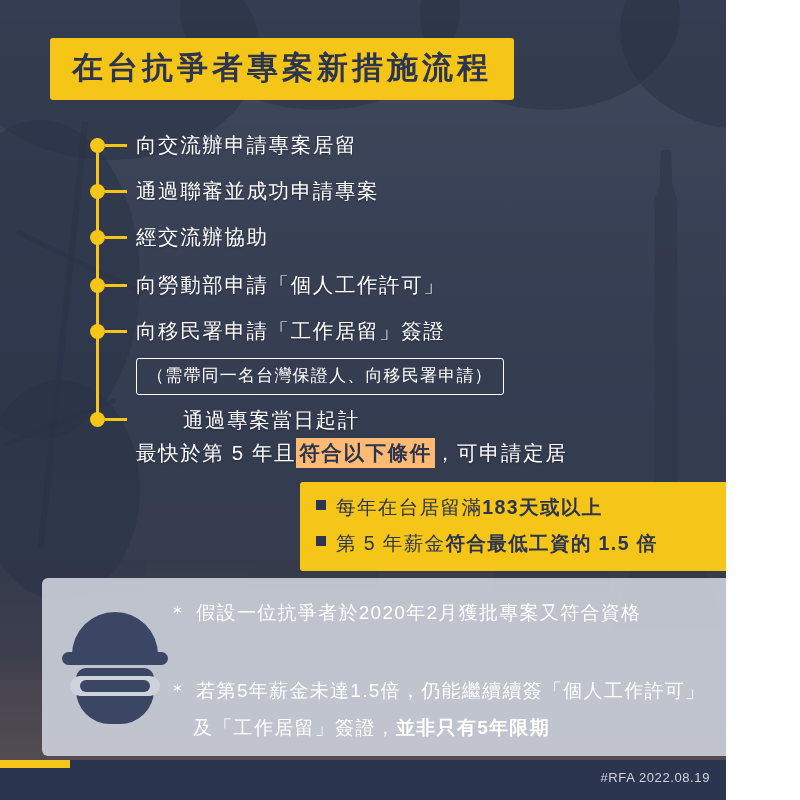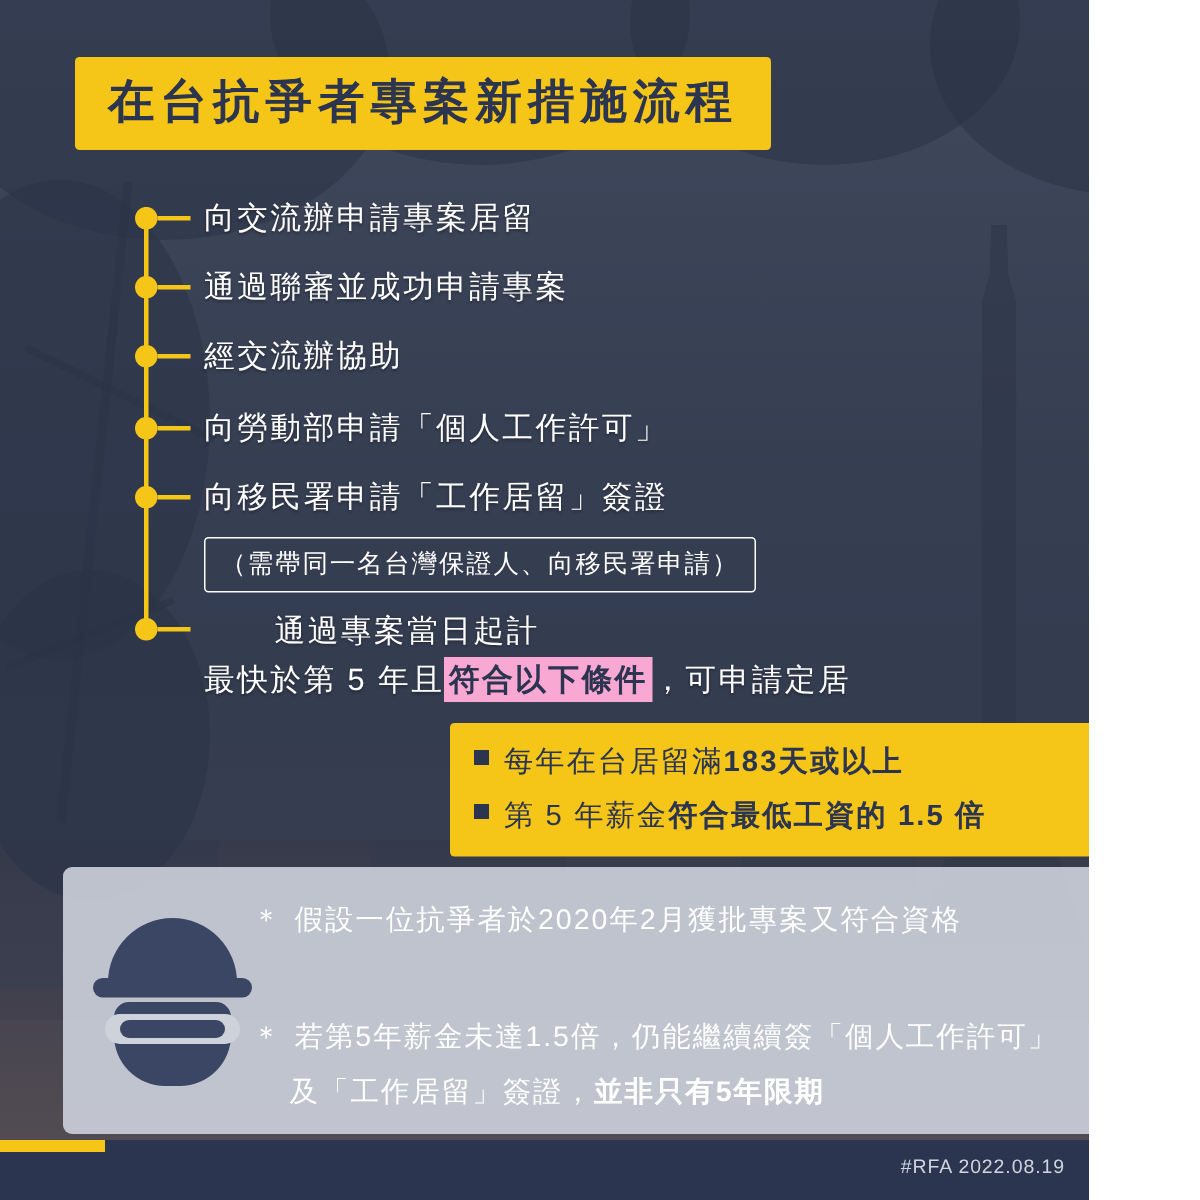--- a/index.html
+++ b/index.html
@@ -140,21 +140,21 @@
     margin-left: 47px;
   }
   .step-last-2 {
     position: absolute; left: 136px; top: 427px;
     color:#fff; font-size: 20.5px; letter-spacing:1.6px; white-space:nowrap;
     display:flex; align-items:center;
     text-shadow: 0 1px 2px rgba(0,0,0,0.35);
     margin-top: 11px;
   }
   .hl {
-    background: #f9a8d4;
+    background: #fdba74;
     color: #2c3550;
     font-weight: bold;
     padding: 1px 3px;
     text-shadow: none;
   }
 
   
   .cond-box {
     position: absolute;
     left: 300px; top: 482px;

